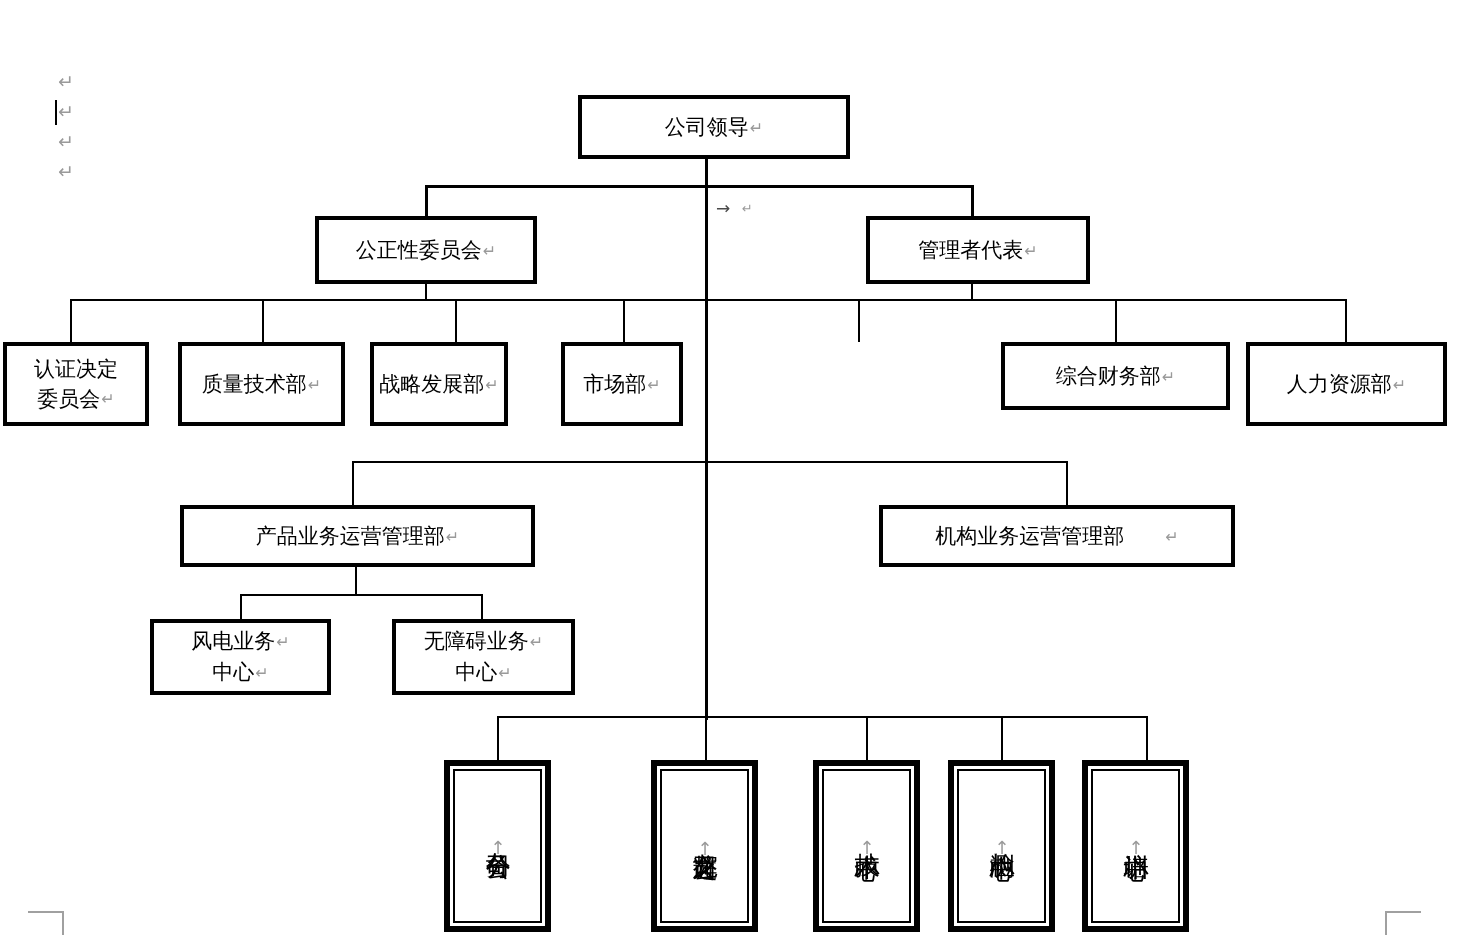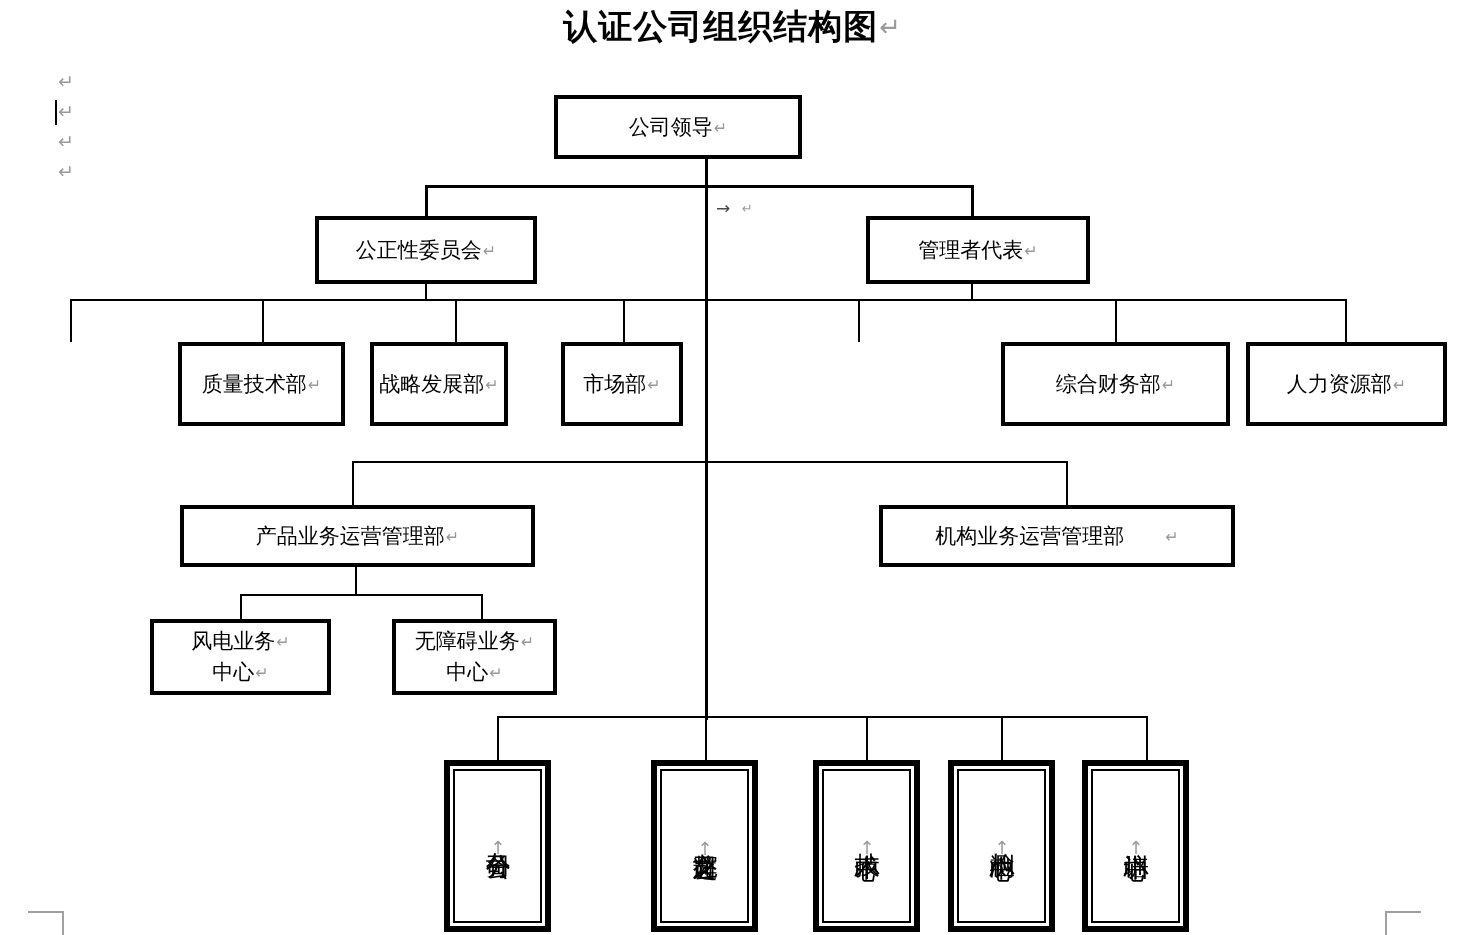--- a/index.html
+++ b/index.html
@@ -148,21 +148,20 @@
     left: 1385px; top: 911px;
     border-top: 2px solid #a0a0a0;
     border-left: 2px solid #a0a0a0;
   }
 </style>
 </head>
 <body>
 
 <div id="page">
 
-  <div class="chart-title"><span>认证公司组织结构图</span><span class="pilcrow">↵</span></div>
 
   <div class="para-stack">
     <div>↵</div>
     <div>↵</div>
     <div>↵</div>
     <div>↵</div>
   </div>
   <div class="caret"></div>
 
   <div class="mid-marks"><span class="tabmark">→</span>&nbsp;&nbsp;<span class="pilcrow">↵</span></div>
@@ -197,53 +196,57 @@
   <div class="ln" style="left:240px; top:594px; width:2px; height:25px;"></div>
   <div class="ln" style="left:481px; top:594px; width:2px; height:25px;"></div>
 
   <div class="ln" style="left:497px; top:716px; width:651px; height:2px;"></div>
   <div class="ln" style="left:497px; top:716px; width:2px; height:44px;"></div>
   <div class="ln" style="left:705px; top:716px; width:2px; height:44px;"></div>
   <div class="ln" style="left:866px; top:716px; width:2px; height:44px;"></div>
   <div class="ln" style="left:1001px; top:716px; width:2px; height:44px;"></div>
   <div class="ln" style="left:1146px; top:716px; width:2px; height:44px;"></div>
 
-  <div class="box heavy serif" style="left:554px; top:95px; width:248px; height:64px;align-items:center;">
+  <div class="box heavy serif" style="left:578px; top:95px; width:272px; height:64px;align-items:center;">
     <span>公司领导</span>
       <span class="pilcrow">↵</span>
   </div>
 
   <div class="box heavy serif" style="left:315px; top:216px; width:222px; height:68px;text-align:right;">
     <span>公正性委员会</span>
       <span class="pilcrow">↵</span>
   </div>
 
   <div class="box heavy serif" style="left:866px; top:216px; width:224px; height:68px;text-align:right;">
     <span>管理者代表</span>
       <span class="pilcrow">↵</span>
   </div>
 
+  <div class="box heavy serif" style="left:3px; top:342px; width:146px; height:84px; flex-direction:column; line-height:30px;">
+    <span>认证决定</span>
+    <span><span>委员会</span><span class="pilcrow">↵</span></span>
+  </div>
 
   <div class="box heavy serif" style="left:178px; top:342px; width:167px; height:84px;">
     <span>质量技术部</span>
       <span class="pilcrow">↵</span>
   </div>
 
   <div class="box heavy serif" style="left:370px; top:342px; width:138px; height:84px;">
     <span>战略发展部</span>
       <span class="pilcrow">↵</span>
   </div>
 
   <div class="box heavy serif" style="left:561px; top:342px; width:122px; height:84px;">
     <span>市场部</span>
       <span class="pilcrow">↵</span>
   </div>
 
 
-  <div class="box heavy serif" style="left:1001px; top:342px; width:229px; height:84px;">
+  <div class="box heavy serif" style="left:1001px; top:342px; width:229px; height:68px;">
     <span>综合财务部</span>
       <span class="pilcrow">↵</span>
   </div>
 
   <div class="box heavy serif" style="left:1246px; top:342px; width:201px; height:84px;">
     <span>人力资源部</span>
       <span class="pilcrow">↵</span>
   </div>
 
   <div class="box heavy serif" style="left:180px; top:505px; width:355px; height:62px;">
@@ -254,21 +257,21 @@
   <div class="box heavy serif" style="left:879px; top:505px; width:356px; height:62px;gap:40px;">
     <span>机构业务运营管理部</span>
       <span class="pilcrow">↵</span>
   </div>
 
   <div class="box heavy serif" style="left:150px; top:619px; width:181px; height:76px; flex-direction:column; line-height:30px;">
     <span><span>风电业务</span><span class="pilcrow">↵</span></span>
     <span><span>中心</span><span class="pilcrow">↵</span></span>
   </div>
 
-  <div class="box heavy serif" style="left:392px; top:619px; width:165px; height:76px; flex-direction:column; line-height:30px;">
+  <div class="box heavy serif" style="left:392px; top:619px; width:183px; height:76px; flex-direction:column; line-height:30px;">
     <span><span>无障碍业务</span><span class="pilcrow">↵</span></span>
     <span><span>中心</span><span class="pilcrow">↵</span></span>
   </div>
 
   <div class="vbox" style="left:444px; top:760px; width:107px; height:172px;">
     <div class="vbox-inner">
       <div class="vtext"><span>各分公司</span><span class="pilcrow-up">↑</span></div>
     </div>
   </div>
 

